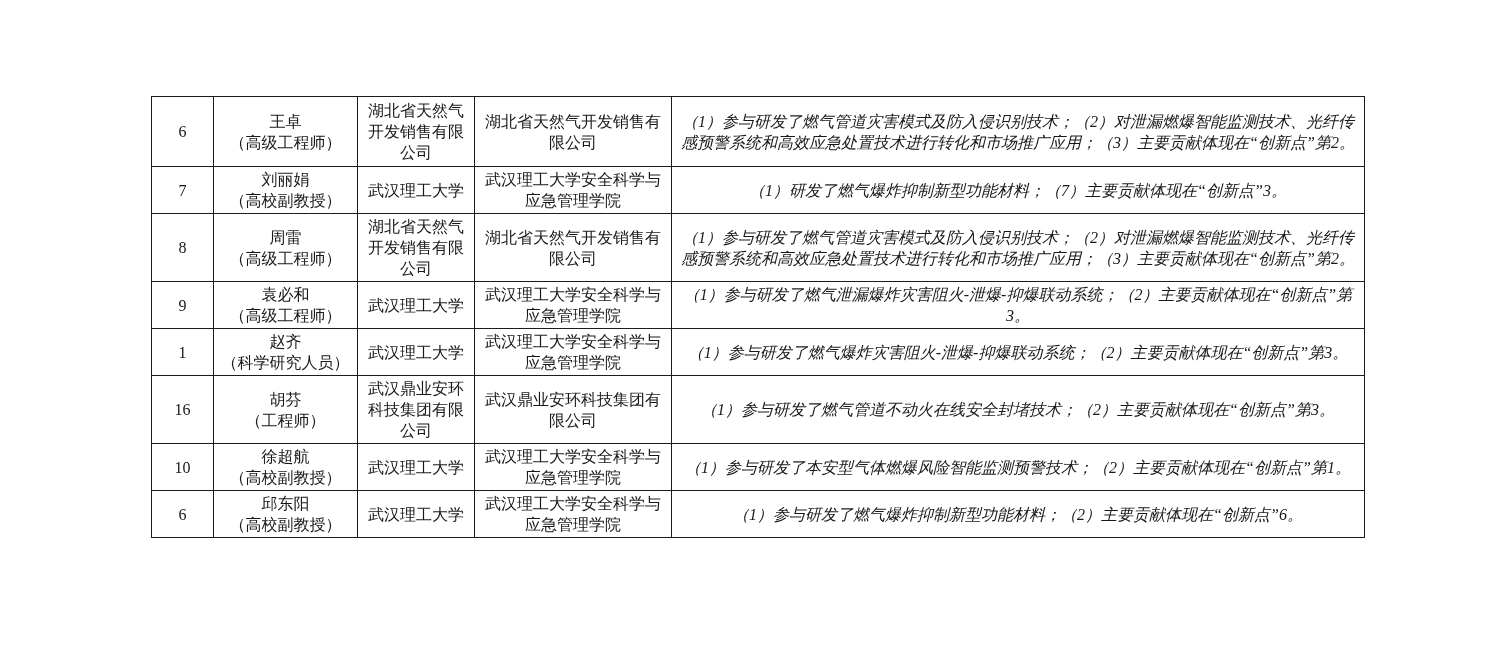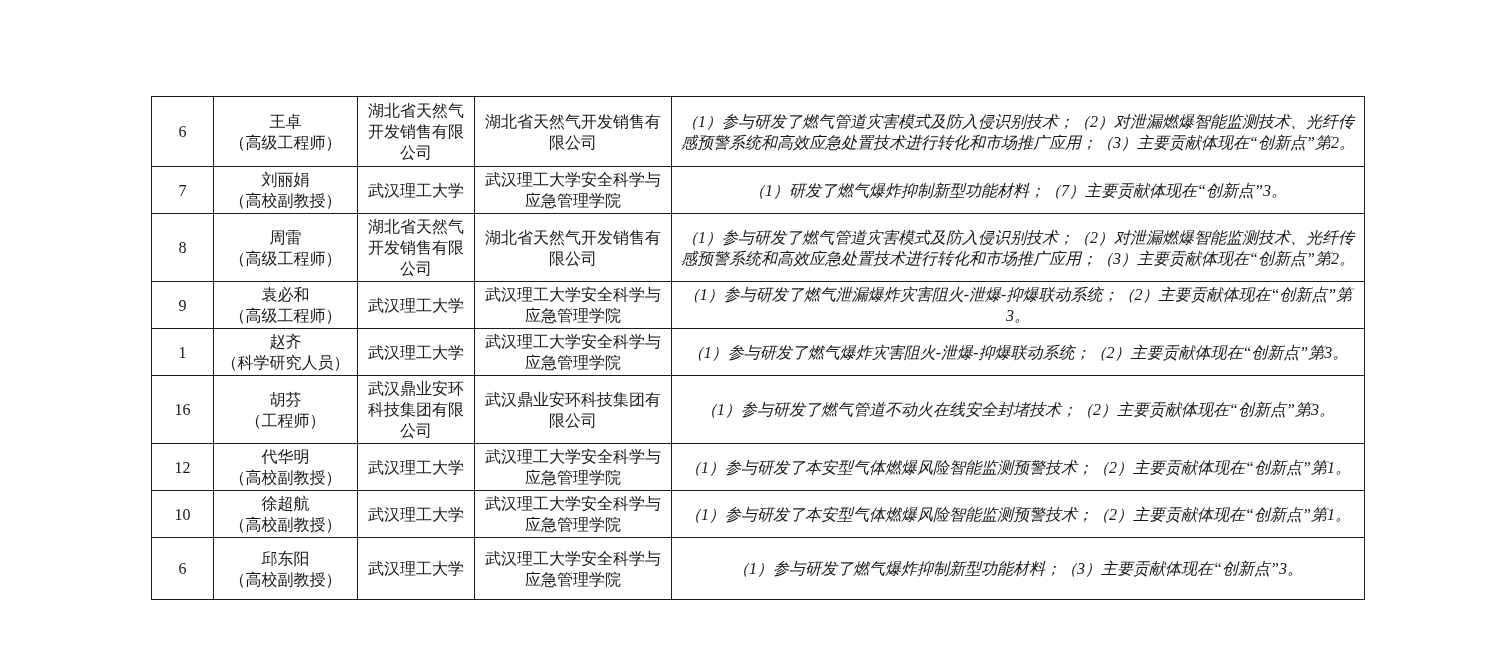--- a/index.html
+++ b/index.html
@@ -119,44 +119,34 @@
         <td class="c-no">16</td>
         <td class="c-name">
           <div>胡芬</div>
           <div>（工程师）</div>
         </td>
         <td class="c-org">武汉鼎业安环科技集团有限公司</td>
         <td class="c-unit">武汉鼎业安环科技集团有限公司</td>
         <td class="c-contrib">（1）参与研发了燃气管道不动火在线安全封堵技术；（2）主要贡献体现在“创新点”第3。</td>
       </tr>
       <tr>
-        <td class="c-no">12</td>
-        <td class="c-name">
-          <div>代华明</div>
-          <div>（高校副教授）</div>
-        </td>
-        <td class="c-org">武汉理工大学</td>
-        <td class="c-unit">武汉理工大学安全科学与应急管理学院</td>
-        <td class="c-contrib">（1）参与研发了本安型气体燃爆风险智能监测预警技术；（2）主要贡献体现在“创新点”第1。</td>
-      </tr>
-      <tr>
         <td class="c-no">10</td>
         <td class="c-name">
           <div>徐超航</div>
           <div>（高校副教授）</div>
         </td>
         <td class="c-org">武汉理工大学</td>
         <td class="c-unit">武汉理工大学安全科学与应急管理学院</td>
         <td class="c-contrib">（1）参与研发了本安型气体燃爆风险智能监测预警技术；（2）主要贡献体现在“创新点”第1。</td>
       </tr>
       <tr>
         <td class="c-no">6</td>
         <td class="c-name">
           <div>邱东阳</div>
           <div>（高校副教授）</div>
         </td>
         <td class="c-org">武汉理工大学</td>
         <td class="c-unit">武汉理工大学安全科学与应急管理学院</td>
-        <td class="c-contrib">（1）参与研发了燃气爆炸抑制新型功能材料；（3）主要贡献体现在“创新点”3。</td>
+        <td class="c-contrib">（1）参与研发了燃气爆炸抑制新型功能材料；（2）主要贡献体现在“创新点”6。</td>
       </tr>
     </tbody>
   </table>
 </div>
 
 </body></html>

